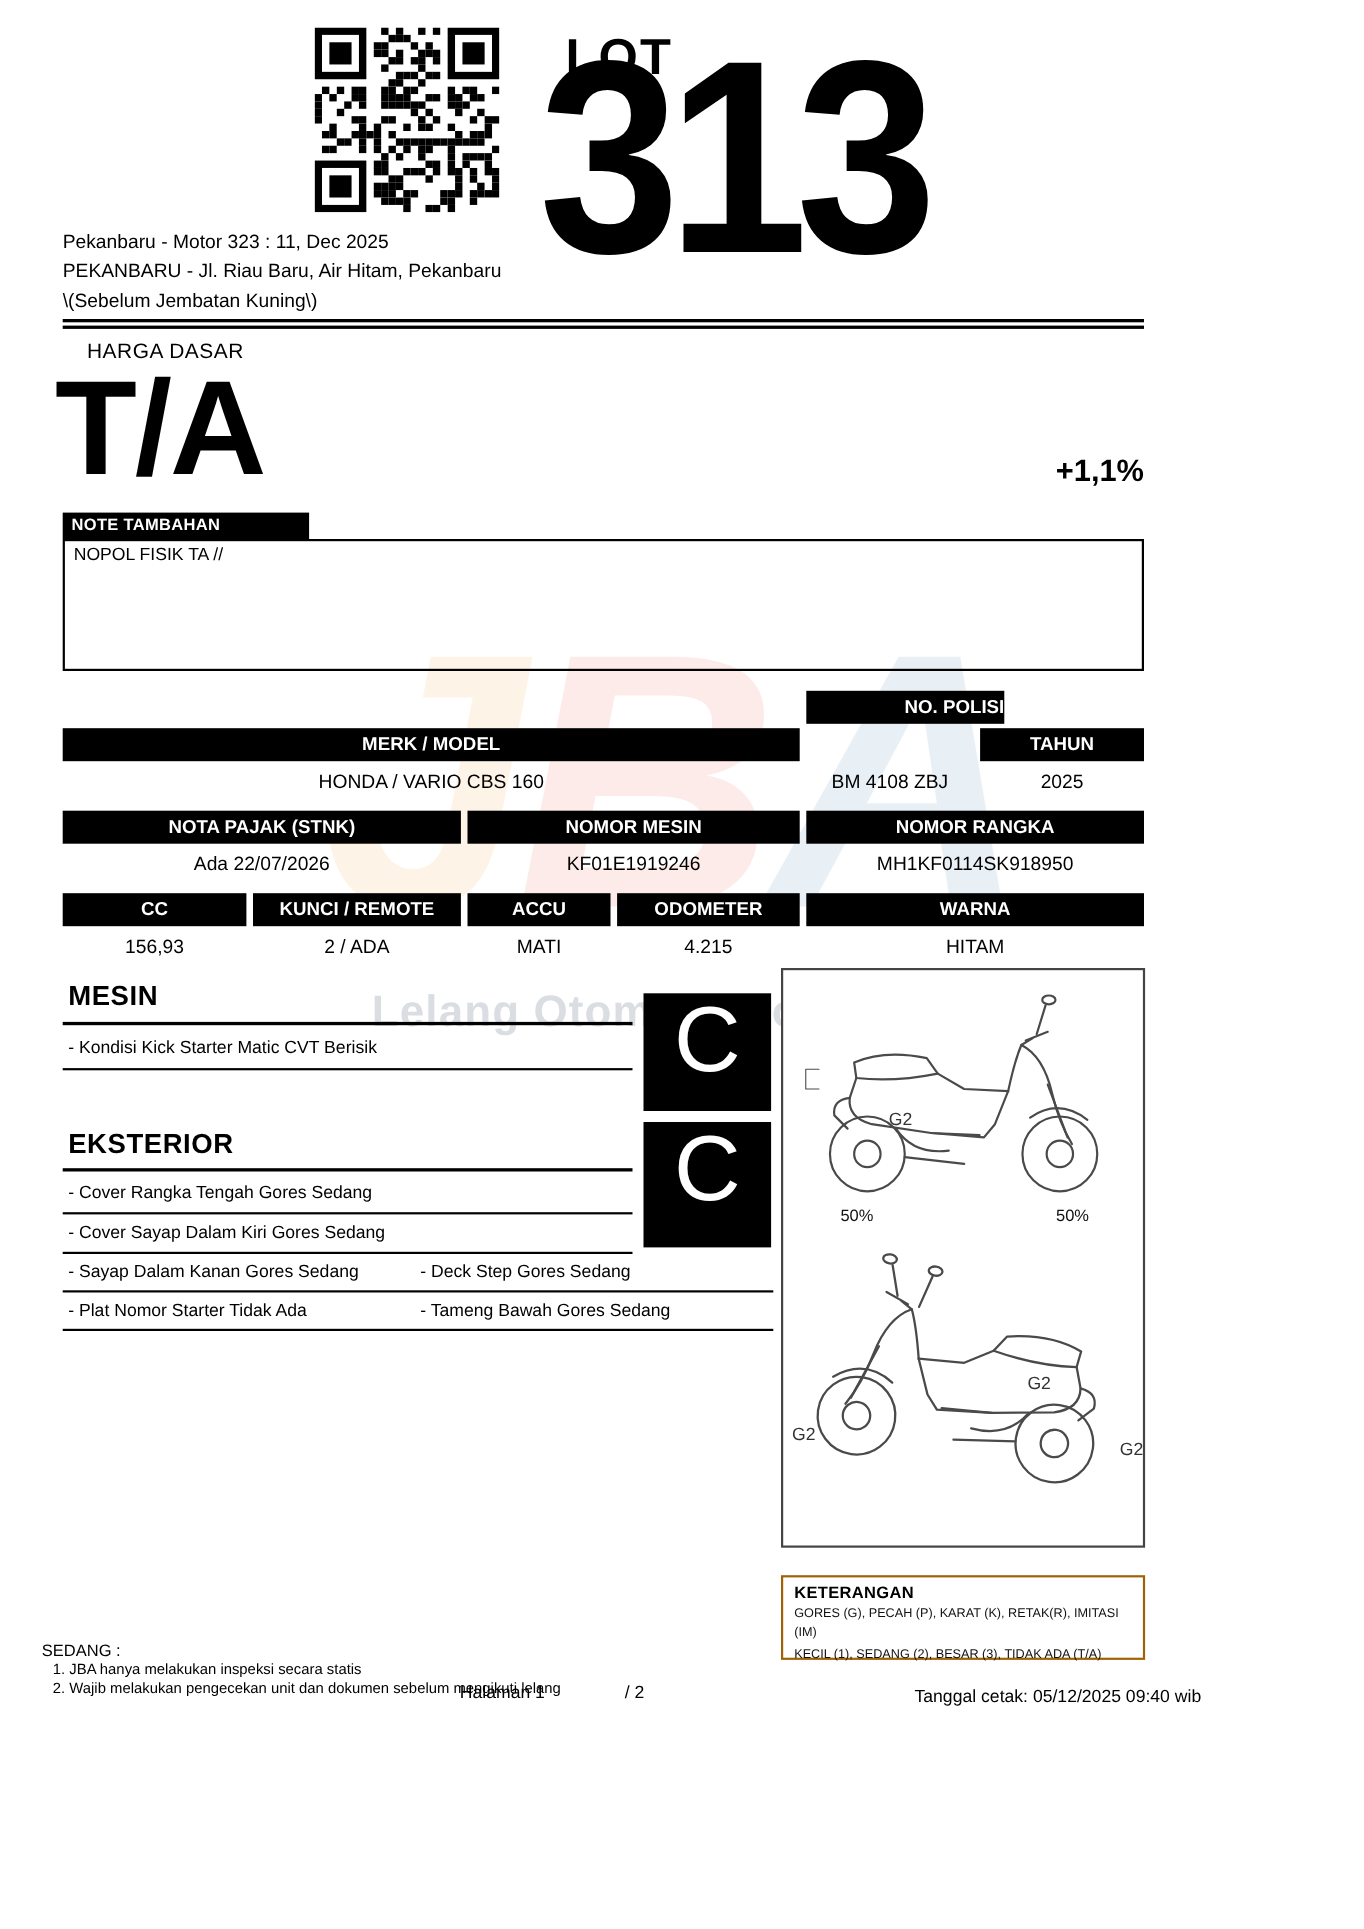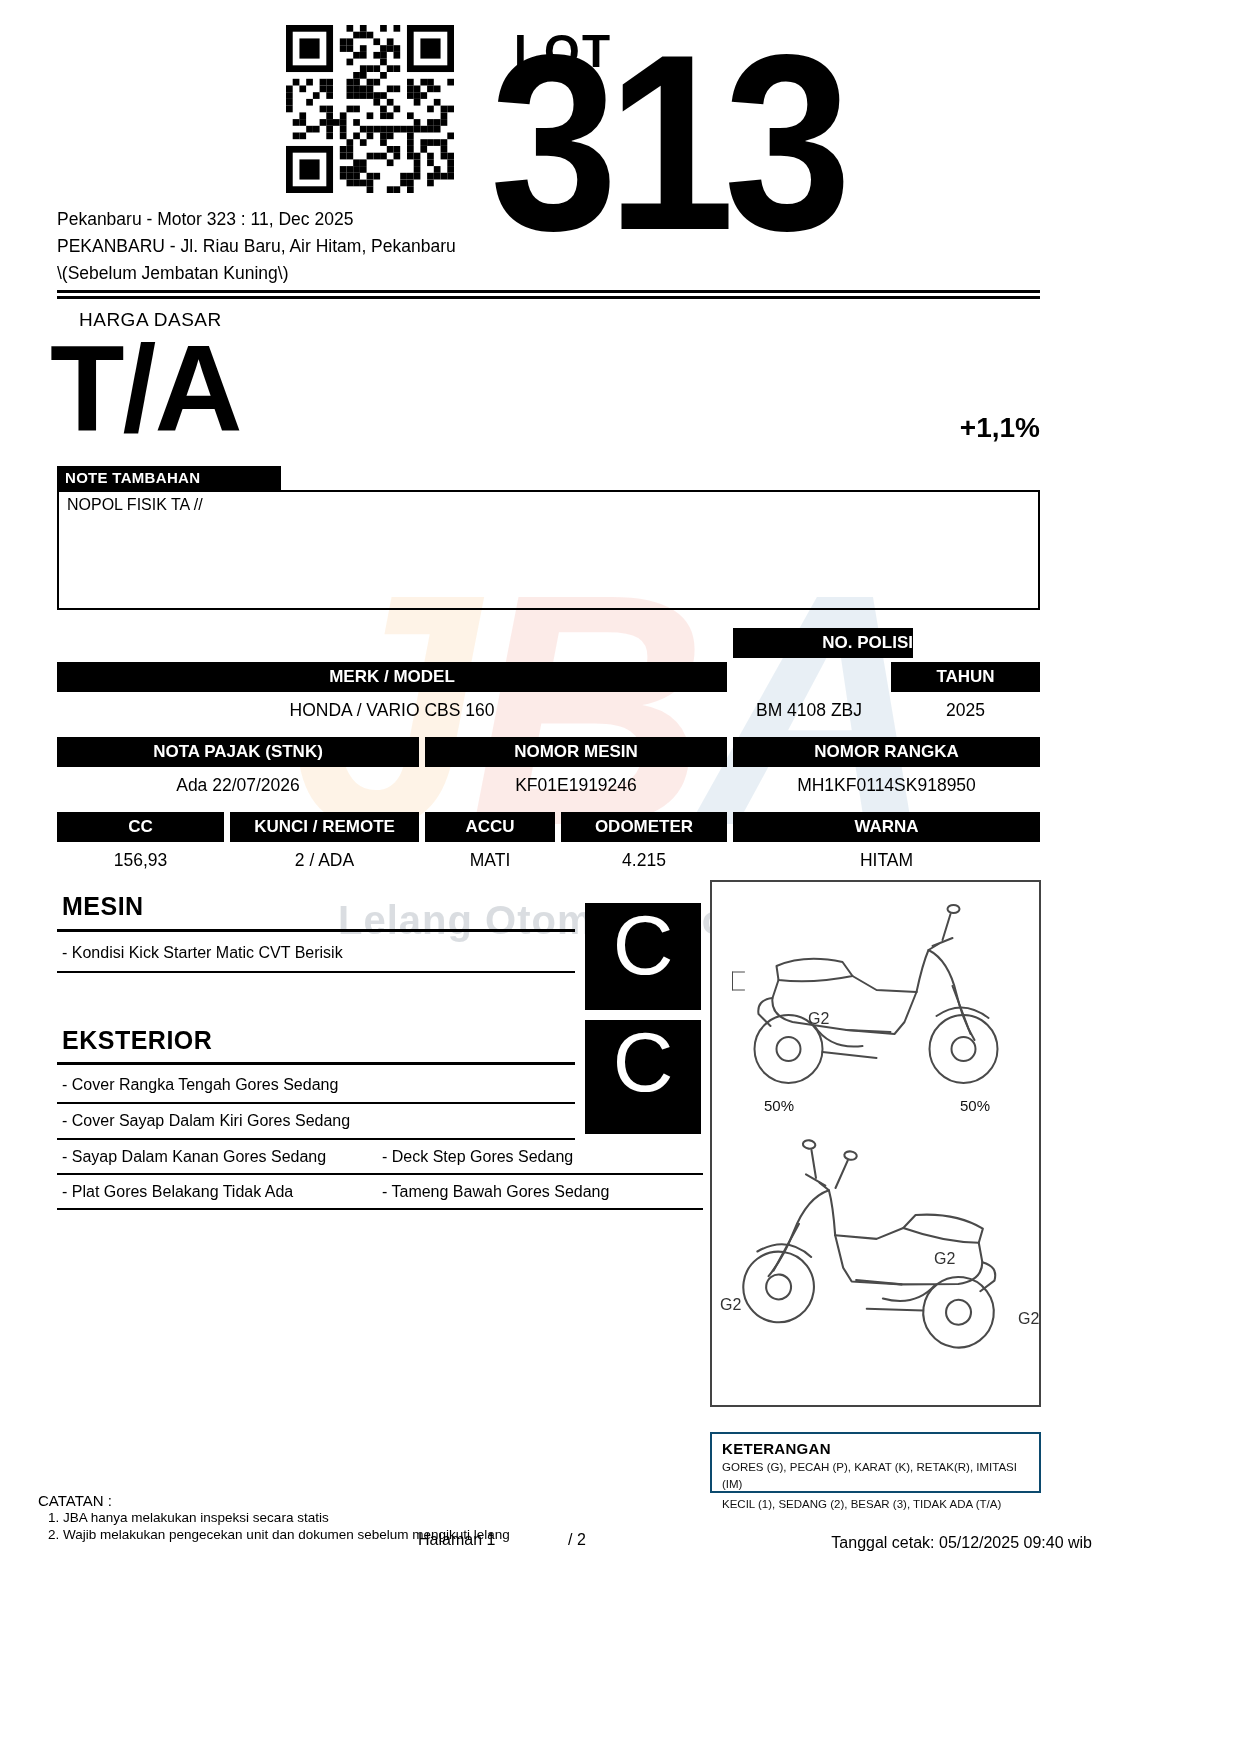--- a/index.html
+++ b/index.html
@@ -52,22 +52,22 @@
   .gb-mesin { left:585px; top:903px; width:116px; height:107px; line-height:107px; }
   .gb-eks   { left:585px; top:1020px; width:116px; height:114px; line-height:114px; }
 
   
   .diagram-panel { position:absolute; left:710px; top:880px; width:331px; height:527px;
                    border:2px solid #444; background:#fff; z-index:1; }
   .diagram-panel .pct { position:absolute; font-size:15px; color:#111; }
   .diagram-panel .g2  { position:absolute; font-size:16px; color:#333;margin-top:26px; }
   .dsvg { position:absolute; }
 
-  .ket-box { position:absolute; left:710px; top:1432px; width:331px; height:61px;
-             border:2px solid #0c4a6e; padding:6px 10px; z-index:1; background:#fff; }
+  .ket-box { position:absolute; left:710px; top:1432px; width:331px; height:77px;
+             border:2px solid #a16207; padding:6px 10px; z-index:1; background:#fff; }
   .ket-box .kt { font-size:15px; font-weight:bold; letter-spacing:0.3px; }
   .ket-box .kl { font-size:11.5px; color:#111; line-height:1.5; margin-top:2px; }
 
   .catatan-title { position:absolute; left:38px; top:1492px; font-size:15px; }
   .catatan-item  { position:absolute; font-size:13.5px; }
 
   .foot { position:absolute; font-size:16px; }
 </style>
 </head>
 <body>
@@ -345,21 +345,21 @@
   <div class="item" style="left:62px;top:1076px;">- Cover Rangka Tengah Gores Sedang</div>
   <div class="sep" style="left:57px;top:1102px;width:518px;height:2px;"></div>
 
   <div class="item" style="left:62px;top:1112px;">- Cover Sayap Dalam Kiri Gores Sedang</div>
   <div class="sep" style="left:57px;top:1138px;width:518px;height:2px;"></div>
 
   <div class="item" style="left:62px;top:1148px;">- Sayap Dalam Kanan Gores Sedang</div>
   <div class="item" style="left:382px;top:1148px;">- Deck Step Gores Sedang</div>
   <div class="sep" style="left:57px;top:1173px;width:646px;height:2px;"></div>
 
-  <div class="item" style="left:62px;top:1183px;">- Plat Gores Belakang Tidak Ada</div>
+  <div class="item" style="left:62px;top:1183px;">- Plat Nomor Starter Tidak Ada</div>
   <div class="item" style="left:382px;top:1183px;">- Tameng Bawah Gores Sedang</div>
   <div class="sep" style="left:57px;top:1208px;width:646px;height:2px;"></div>
 
   <div class="diagram-panel">
 
     <svg class="dsvg" style="left:12px;top:12px;" width="305" height="200" viewBox="0 0 300 200">
       <g stroke="#4a4a4a" stroke-width="2" fill="none" stroke-linecap="round" stroke-linejoin="round">
         <path d="M6,78 h12 M6,96 h12 M6,78 v18" stroke-width="1"></path>
         <circle cx="62" cy="155" r="34"></circle>
         <circle cx="62" cy="155" r="12"></circle>
@@ -417,21 +417,21 @@
     <span class="g2" style="left:222px;top:342px;">G2</span>
     <span class="g2" style="left:306px;top:402px;">G2</span>
   </div>
 
   <div class="ket-box">
     <div class="kt">KETERANGAN</div>
     <div class="kl">GORES (G), PECAH (P), KARAT (K), RETAK(R), IMITASI (IM)</div>
     <div class="kl">KECIL (1), SEDANG (2), BESAR (3), TIDAK ADA (T/A)</div>
   </div>
 
-  <div class="catatan-title">CATATAN :</div>
+  <div class="catatan-title">SEDANG :</div>
   <div class="catatan-item" style="left:48px;top:1510px;">1. JBA hanya melakukan inspeksi secara statis</div>
   <div class="catatan-item" style="left:48px;top:1527px;">2. Wajib melakukan pengecekan unit dan dokumen sebelum mengikuti lelang</div>
 
   <div class="foot" style="left:418px;top:1531px;">Halaman 1</div>
   <div class="foot" style="left:568px;top:1531px;">/ 2</div>
   <div class="foot" style="left:762px;top:1534px;width:330px;text-align:right;">Tanggal cetak: 05/12/2025 09:40 wib</div>
 
 </div>
 
 </body></html>

